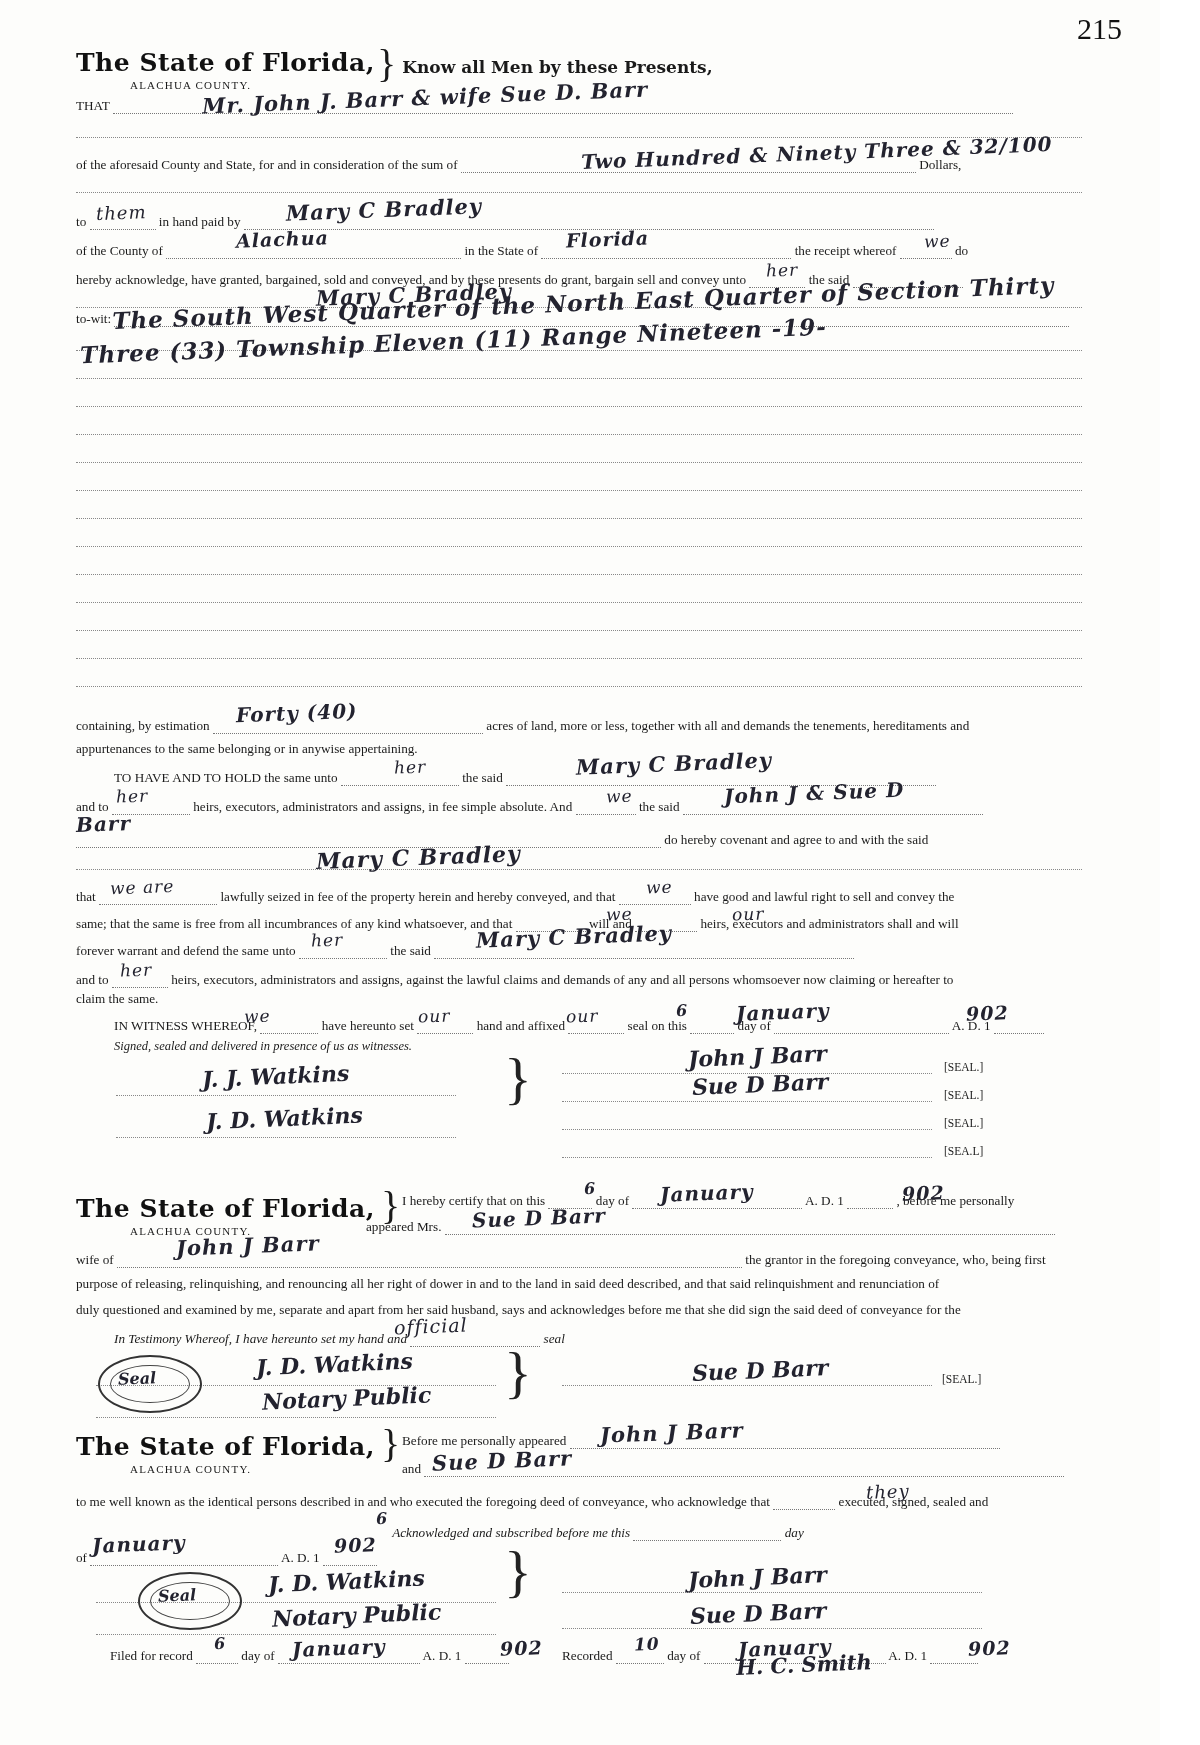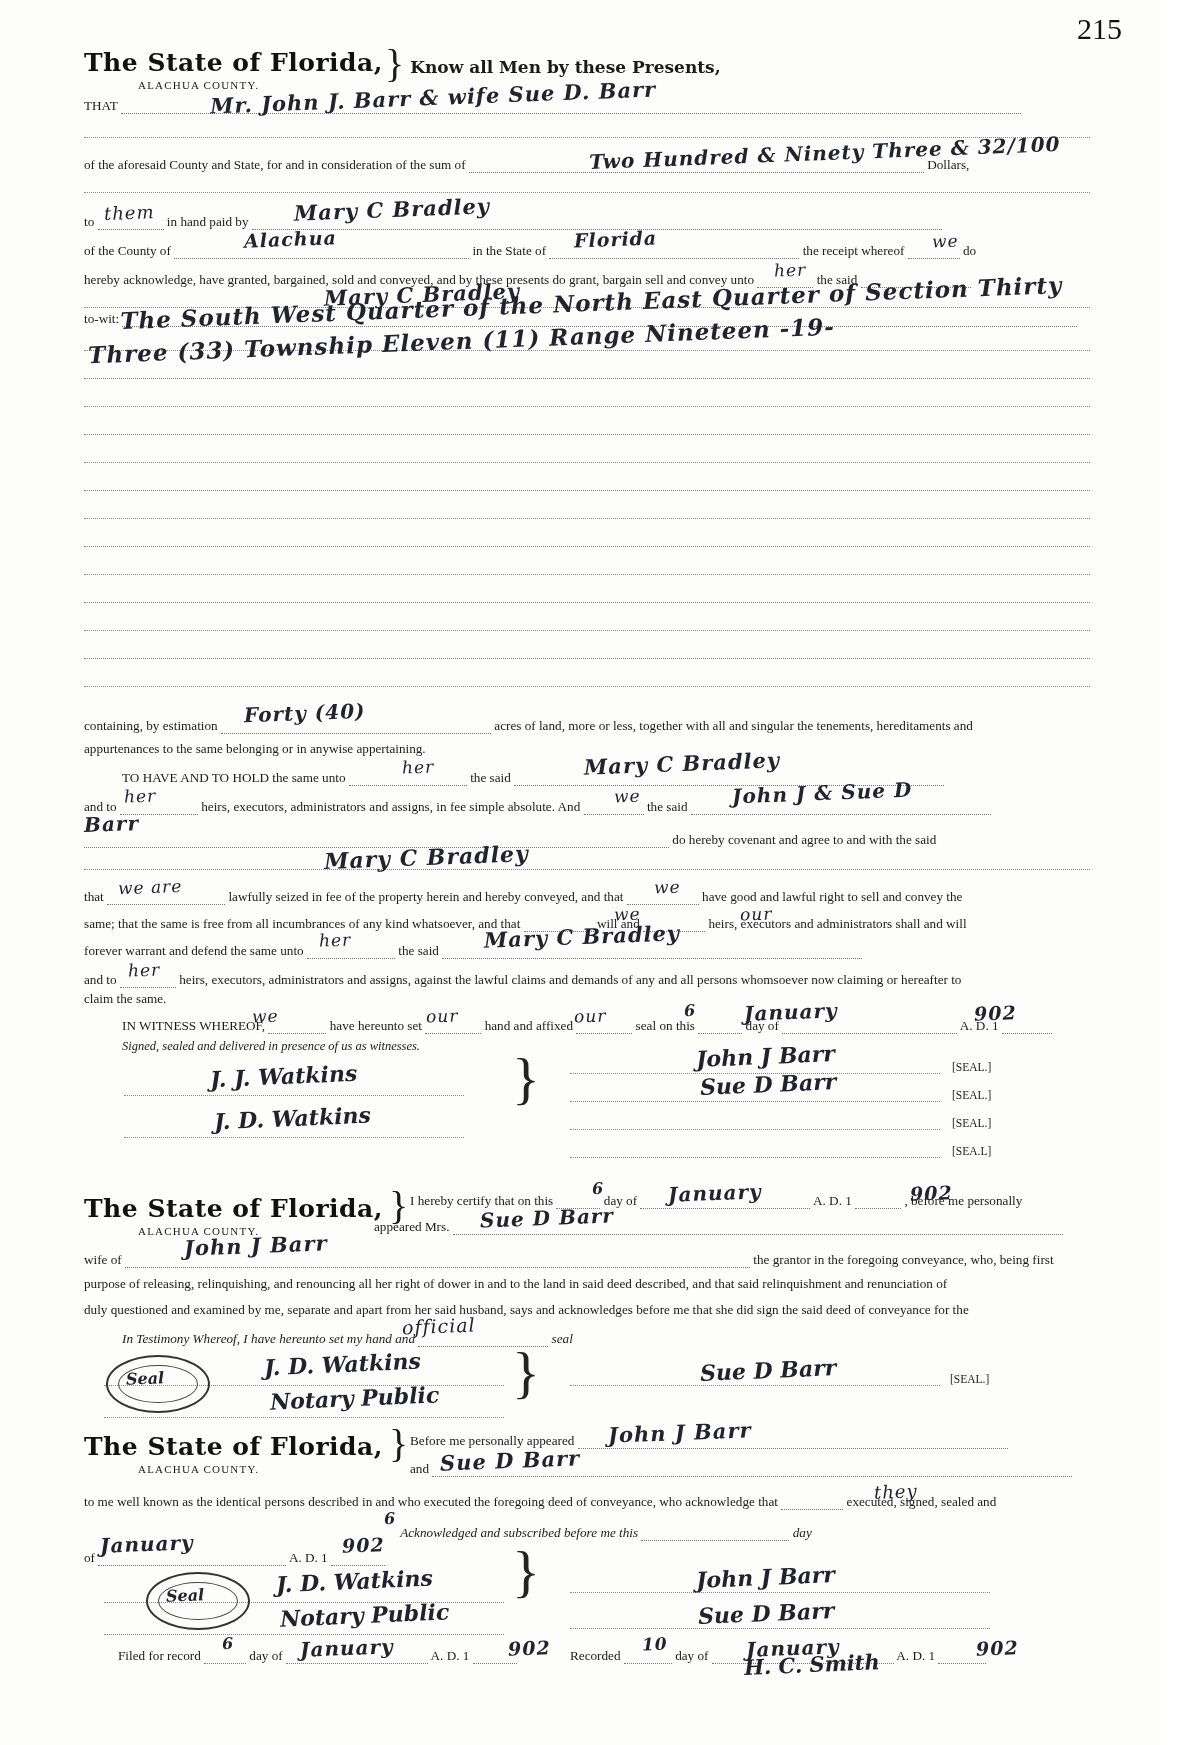--- a/index.html
+++ b/index.html
@@ -1,19 +1,19 @@
 <!DOCTYPE html>
 <html><head>
 <meta charset="utf-8">
 <style>
   html,body{margin:0;padding:0;background:#fff;}
   body{width:1200px;height:1745px;position:relative;font-family:"Liberation Serif",serif;color:#1a1a1a;}
   .page{position:absolute;left:0;top:0;width:1160px;height:1745px;background:#fdfdfb;overflow:hidden;}
   .page-number{position:absolute;right:38px;top:12px;font-size:30px;font-family:"Liberation Serif",serif;color:#111;}
-  .doc{position:absolute;left:84px;top:48px;width:1006px;}
+  .doc{position:absolute;left:76px;top:48px;width:1006px;}
 
   .hdr-row{display:flex;align-items:flex-end;}
   .fl-title{font-family:"DejaVu Serif",serif;font-size:25px;font-weight:bold;letter-spacing:.5px;color:#111;}
   .brace{font-size:40px;line-height:26px;margin:0 6px 0 2px;font-family:"Liberation Serif",serif;}
   .know-all{font-family:"DejaVu Serif",serif;font-weight:bold;font-size:17px;}
   .county{font-size:11px;letter-spacing:1.2px;margin-left:54px;margin-top:2px;}
 
   .line{position:relative;font-size:13.2px;line-height:17px;margin-top:9px;}
   .dots{border-bottom:1px dotted #777;display:inline-block;vertical-align:bottom;}
 
@@ -113,21 +113,21 @@
     <div class="blankline" style="margin-top:26px;"></div>
     <div class="blankline" style="margin-top:26px;"></div>
     <div class="blankline" style="margin-top:26px;"></div>
     <div class="blankline" style="margin-top:26px;"></div>
     <div class="blankline" style="margin-top:26px;"></div>
     <div class="blankline" style="margin-top:26px;"></div>
 
     <div class="line" style="margin-top:30px;">
       <span>containing, by estimation</span>
       <span class="dots" style="width:270px;height:14px;"></span>
-      <span>acres of land, more or less, together with all and singular the tenements, hereditaments and</span>
+      <span>acres of land, more or less, together with all and demands the tenements, hereditaments and</span>
       <span class="hand b ink" style="left:160px;top:-12px;font-size:20px;">Forty   (40)</span>
     </div>
     <div class="line" style="margin-top:6px;">
       <span>appurtenances to the same belonging or in anywise appertaining.</span>
     </div>
 
     <div class="line" style="margin-top:12px;padding-left:38px;">
       <span>TO HAVE AND TO HOLD the same unto</span>
       <span class="dots" style="width:118px;height:14px;"></span>
       <span>the said</span>

